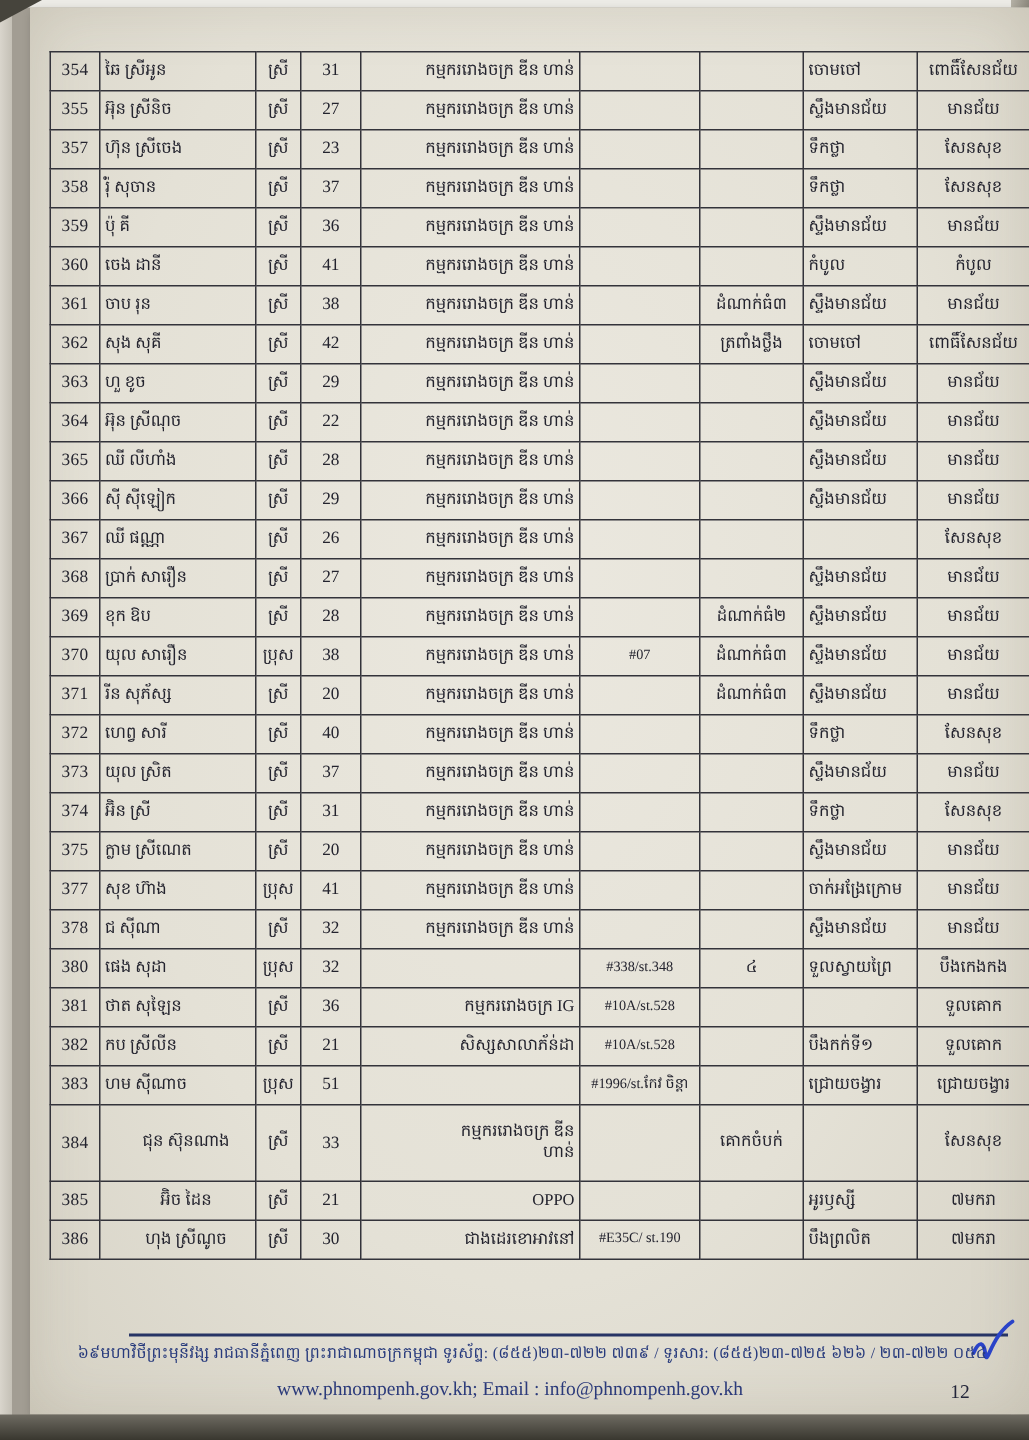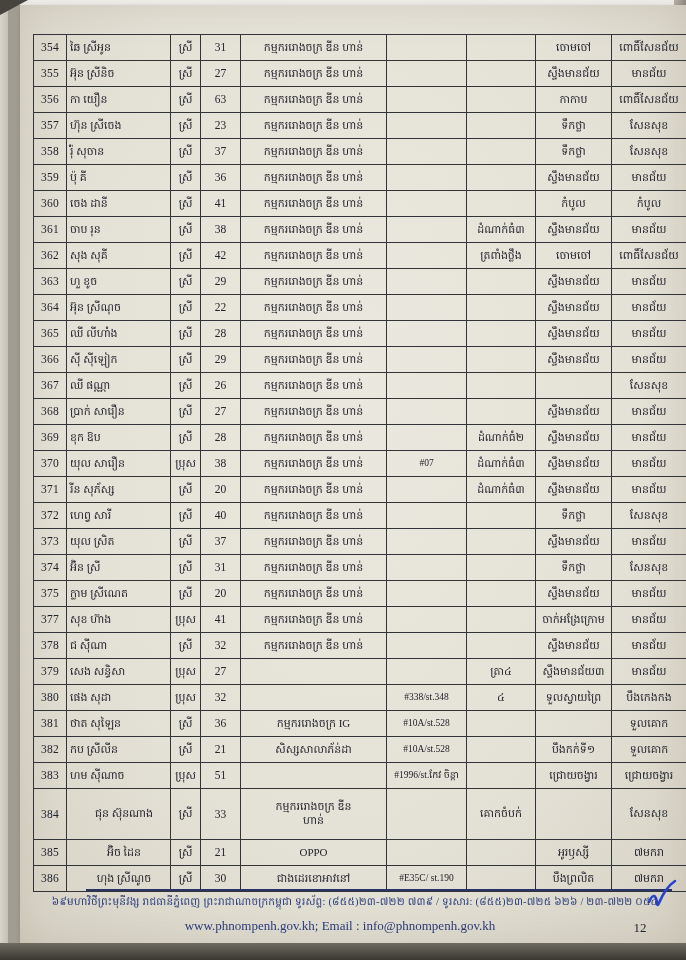--- a/index.html
+++ b/index.html
@@ -40,24 +40,24 @@
     overflow:hidden;
     vertical-align:middle;
     line-height:1.25;
   }
   tr.tall td{height:48px;}
   .c-no{text-align:center;font-size:11.5px;letter-spacing:.3px;}
   .c-name{text-align:left;padding-left:8px;}
   tr.center-name .c-name{text-align:center;padding-left:14px;}
   .c-gen{text-align:center;}
   .c-age{text-align:center;font-size:11.5px;}
-  .c-occ{text-align:center;white-space:pre-line;}
+  .c-occ{text-align:right;white-space:pre-line;}
   .c-addr{text-align:center;font-size:9.5px;}
   .c-vill{text-align:center;}
-  .c-sang{text-align:center;}
+  .c-sang{text-align:left;}
   .c-khan{text-align:center;}
   
   .footer-rule{position:absolute;left:66px;top:884px;width:586px;height:2px;
     background:#273465;}
   .footer-l1{position:absolute;left:20px;top:890px;width:630px;
     text-align:center;font-size:10.5px;color:#273a7c;letter-spacing:.2px;}
   .footer-l2{position:absolute;left:80px;top:913px;width:480px;
     text-align:center;font-size:13px;color:#2b3a7a;
     font-family:Liberation Serif, serif;}
   .page-num{position:absolute;left:600px;top:915px;width:40px;
@@ -103,31 +103,20 @@
     <td class="c-name">អ៊ុន ស្រីនិច</td>
     <td class="c-gen">ស្រី</td>
     <td class="c-age">27</td>
     <td class="c-occ">កម្មកររោងចក្រ ឌីន ហាន់</td>
     <td class="c-addr"></td>
     <td class="c-vill"></td>
     <td class="c-sang">ស្ទឹងមានជ័យ</td>
     <td class="c-khan">មានជ័យ</td>
   </tr>
           <tr>
-    <td class="c-no">356</td>
-    <td class="c-name">កា យឿន</td>
-    <td class="c-gen">ស្រី</td>
-    <td class="c-age">63</td>
-    <td class="c-occ">កម្មកររោងចក្រ ឌីន ហាន់</td>
-    <td class="c-addr"></td>
-    <td class="c-vill"></td>
-    <td class="c-sang">កាកាប</td>
-    <td class="c-khan">ពោធិ៍សែនជ័យ</td>
-  </tr>
-          <tr>
     <td class="c-no">357</td>
     <td class="c-name">ហ៊ុន ស្រីចេង</td>
     <td class="c-gen">ស្រី</td>
     <td class="c-age">23</td>
     <td class="c-occ">កម្មកររោងចក្រ ឌីន ហាន់</td>
     <td class="c-addr"></td>
     <td class="c-vill"></td>
     <td class="c-sang">ទឹកថ្លា</td>
     <td class="c-khan">សែនសុខ</td>
   </tr>
@@ -342,31 +331,20 @@
   </tr>
           <tr>
     <td class="c-no">378</td>
     <td class="c-name">ជ ស៊ីណា</td>
     <td class="c-gen">ស្រី</td>
     <td class="c-age">32</td>
     <td class="c-occ">កម្មកររោងចក្រ ឌីន ហាន់</td>
     <td class="c-addr"></td>
     <td class="c-vill"></td>
     <td class="c-sang">ស្ទឹងមានជ័យ</td>
-    <td class="c-khan">មានជ័យ</td>
-  </tr>
-          <tr>
-    <td class="c-no">379</td>
-    <td class="c-name">សេង សន្ធិសា</td>
-    <td class="c-gen">ប្រុស</td>
-    <td class="c-age">27</td>
-    <td class="c-occ"></td>
-    <td class="c-addr"></td>
-    <td class="c-vill">ត្រា៤</td>
-    <td class="c-sang">ស្ទឹងមានជ័យ៣</td>
     <td class="c-khan">មានជ័យ</td>
   </tr>
           <tr>
     <td class="c-no">380</td>
     <td class="c-name">ផេង សុដា</td>
     <td class="c-gen">ប្រុស</td>
     <td class="c-age">32</td>
     <td class="c-occ"></td>
     <td class="c-addr">#338/st.348</td>
     <td class="c-vill">៤</td>

